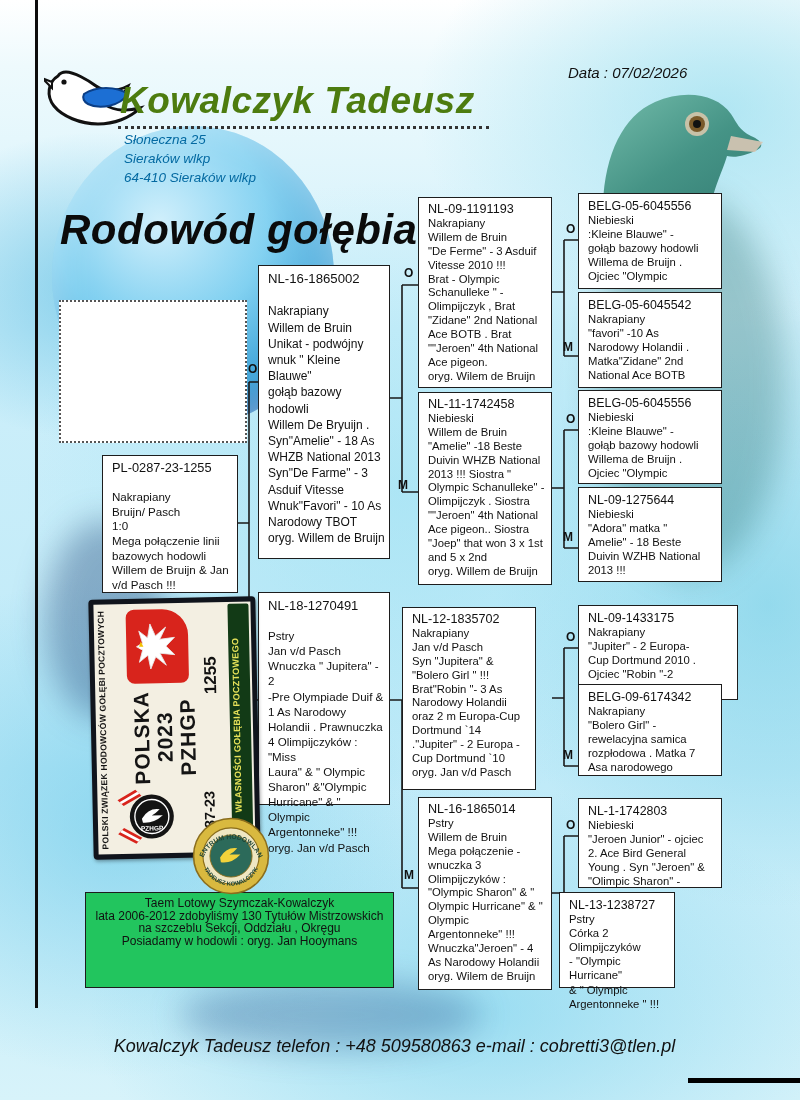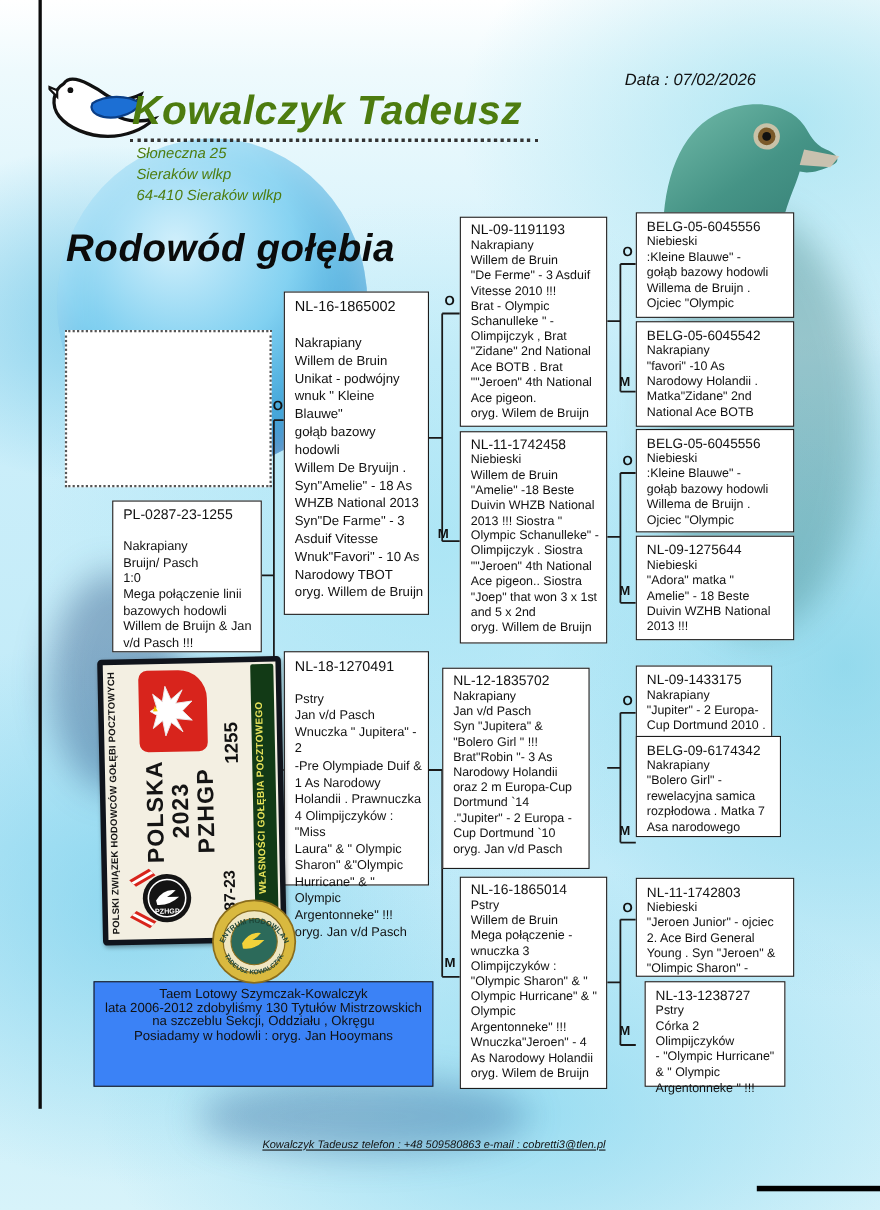--- a/index.html
+++ b/index.html
@@ -20,45 +20,45 @@
     background:radial-gradient(circle at 38% 32%, rgba(210,240,252,.95) 0%, rgba(120,205,240,.85) 40%,
                rgba(40,150,210,.85) 68%, rgba(25,110,185,.9) 78%, rgba(120,200,235,.5) 100%);
     box-shadow:inset 0 0 40px rgba(255,255,255,.5);}
   .scanline-left{position:absolute;left:35px;top:0;width:3px;height:1008px;background:#0c0c0c;z-index:1;}
   .scanmark-bottom{position:absolute;left:688px;top:1078px;width:112px;height:5px;background:#000;z-index:1;}
   
   .brandname{position:absolute;left:118px;top:80px;z-index:2;font-size:37px;font-weight:bold;
     font-style:italic;color:#4d7c0f;border-bottom:3px dotted #333;padding:0 14px 4px 2px;letter-spacing:.5px;}
   .date{position:absolute;left:568px;top:64px;z-index:2;font-size:15px;font-style:italic;color:#111;}
   .addr{position:absolute;left:124px;top:130px;z-index:2;font-size:13.5px;font-style:italic;
-    color:#4d7c0f;line-height:19px;white-space:pre-line;}
-  .doctitle{position:absolute;left:60px;top:206px;z-index:2;font-size:35px;font-weight:bold;
+    color:#0369a1;line-height:19px;white-space:pre-line;}
+  .doctitle{position:absolute;left:60px;top:206px;z-index:2;font-size:42px;font-weight:bold;
     font-style:italic;color:#0b0b0b;letter-spacing:.5px;}
   
   .pbox{position:absolute;z-index:2;background:#fff;border:1.5px solid #1d1d1d;
     padding:5px 4px 3px 9px;box-sizing:border-box;color:#111;}
   .pbox .code{font-weight:normal;}
   .pbox .blines{white-space:pre-line;}
   .c1{font-size:11.6px;line-height:14.6px}.c1 .code{font-size:12.8px}
   .c2a{font-size:12px;line-height:16.2px}.c2a .code{font-size:13.2px}
   .c2b{font-size:11.6px;line-height:15.1px}.c2b .code{font-size:13px}
   .c3{font-size:11.3px;line-height:13.9px}.c3 .code{font-size:12.6px}
   .c4{font-size:11.3px;line-height:14.1px}.c4 .code{font-size:12.4px}
   .photobox{position:absolute;left:59px;top:300px;width:188px;height:143px;z-index:2;
     background:#fff;border:2px dotted #555;box-sizing:border-box;}
   
   .connectors{position:absolute;left:0;top:0;z-index:1;pointer-events:none;}
   .pm{position:absolute;z-index:2;font-size:12px;font-weight:bold;color:#111;}
   
-  .teambox{position:absolute;left:85px;top:892px;width:309px;height:96px;z-index:3;background:#3b82f6;
+  .teambox{position:absolute;left:85px;top:892px;width:309px;height:96px;z-index:3;background:#22c55e;
     border:1.6px solid #1d1d1d;box-sizing:border-box;padding:4px 6px;font-size:12px;line-height:12.7px;color:#111;}
   .teambox .tc{text-align:center;white-space:pre-line;}
   .teambox .tl{text-align:left;white-space:pre-line;}
   .footer{position:absolute;left:0;top:1036px;width:789px;text-align:center;z-index:2;
-    font-size:10px;font-style:italic;color:#111;text-decoration:underline;}
+    font-size:18px;font-style:italic;color:#111;}
   
   .stamp{position:absolute;left:91px;top:598px;width:167px;height:260px;z-index:3;
     transform:rotate(-1.2deg);background:#f3efe2;border:5px solid #10141c;border-radius:4px;
     box-sizing:border-box;box-shadow:1px 2px 4px rgba(0,0,0,.35);}
   .vtxt{writing-mode:vertical-rl;transform:rotate(180deg);}
   .stamp .union{position:absolute;left:2px;top:4px;height:244px;width:16px;
     font-size:8.6px;font-weight:bold;color:#151515;letter-spacing:.2px;text-align:center;}
   .stamp .greenstrip{position:absolute;right:2px;top:2px;width:21px;height:246px;background:#123a16;
     border-radius:2px;}
   .stamp .owner{position:absolute;right:0;top:6px;height:236px;width:21px;font-size:9px;
@@ -278,45 +278,45 @@
 Ojciec "Olympic</div>
   </div>
   <div class="pbox c4" style="left:578px;top:487px;width:144px;height:95px">
     <div class="code">NL-09-1275644</div>
     <div class="blines">Niebieski
 "Adora"  matka "
 Amelie" - 18 Beste
 Duivin WZHB  National
 2013 !!!</div>
   </div>
-  <div class="pbox c4" style="left:578px;top:605px;width:124px;height:95px">
+  <div class="pbox c4" style="left:578px;top:605px;width:160px;height:95px">
     <div class="code">NL-09-1433175</div>
     <div class="blines">Nakrapiany
 "Jupiter" - 2 Europa-
 Cup  Dortmund 2010 .
 Ojciec "Robin "-2
 Europa-Cup Dortmund</div>
   </div>
-  <div class="pbox c4" style="left:578px;top:669px;width:132px;height:92px">
+  <div class="pbox c4" style="left:578px;top:684px;width:144px;height:92px">
     <div class="code">BELG-09-6174342</div>
     <div class="blines">Nakrapiany
 "Bolero Girl" -
 rewelacyjna samica
 rozpłodowa . Matka 7
 Asa narodowego</div>
   </div>
   <div class="pbox c4" style="left:578px;top:798px;width:144px;height:90px">
-    <div class="code">NL-11-1742803</div>
+    <div class="code">NL-1-1742803</div>
     <div class="blines">Niebieski
 "Jeroen Junior" - ojciec
 2. Ace Bird General
 Young . Syn "Jeroen" &amp;
 "Olimpic Sharon" -</div>
   </div>
-  <div class="pbox c4" style="left:586px;top:892px;width:128px;height:96px">
+  <div class="pbox c4" style="left:559px;top:892px;width:116px;height:96px">
     <div class="code">NL-13-1238727</div>
     <div class="blines">Pstry
 Córka 2 Olimpijczyków
 - "Olympic Hurricane"
 &amp; " Olympic
 Argentonneke " !!!</div>
   </div>
 
   <div class="stamp">
     <div class="union vtxt">POLSKI ZWIĄZEK HODOWCÓW GOŁĘBI POCZTOWYCH</div>

